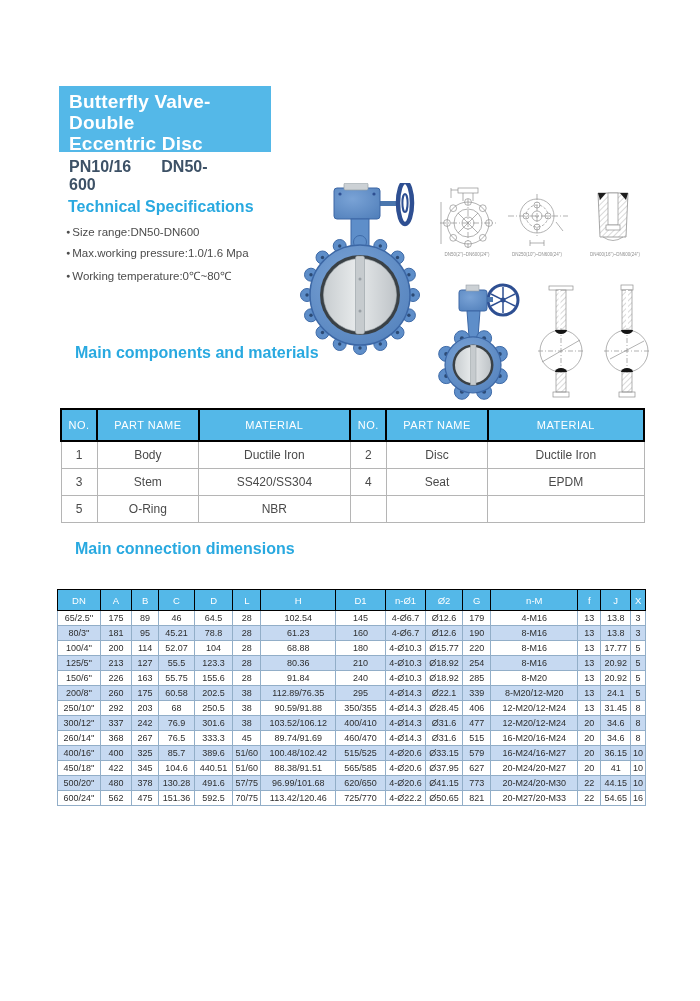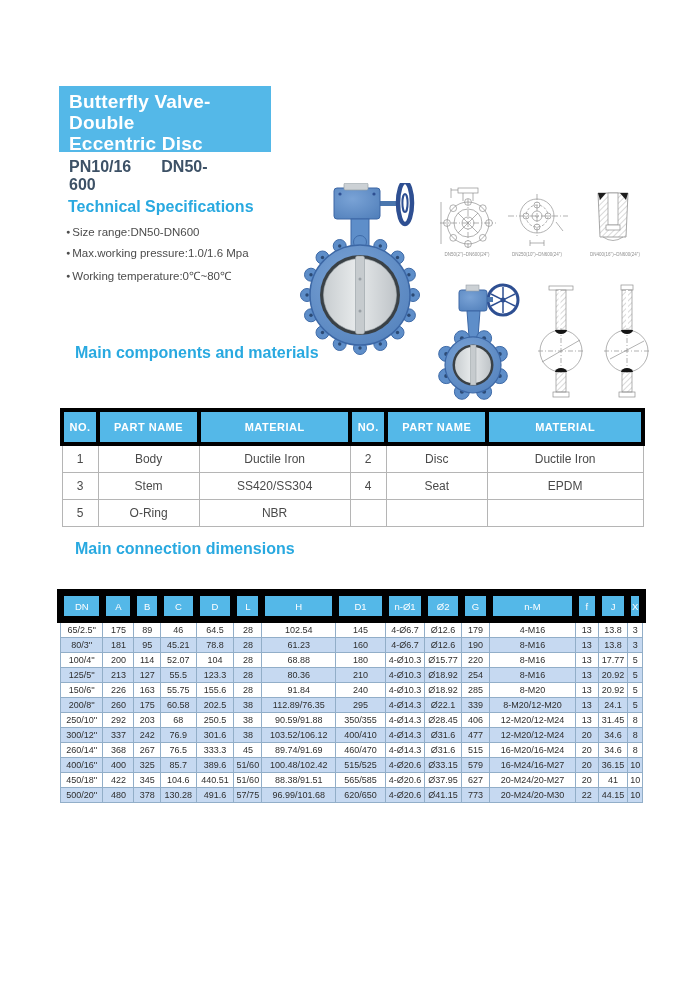--- a/index.html
+++ b/index.html
@@ -37,35 +37,35 @@
   #d4{left:533px;top:283px;}
   #d5{left:599px;top:283px;}
   .cap{position:absolute;top:252px;font-size:4.5px;color:#909090;text-align:center;width:70px;}
   #cap1{left:432px;}#cap2{left:502px;}#cap3{left:580px;}
   
   .comp-table{
     position:absolute;left:60px;top:408px;width:585px;
     border-collapse:collapse;table-layout:fixed;
   }
   .comp-table th{
-    background:#54b8e8;color:#ffffff;font-size:11px;font-weight:bold;
-    height:28px;border:4px solid #000000;letter-spacing:0.5px;
+    background:#54b8e8;color:#ffffff;font-size:11px;font-weight:normal;
+    height:28px;border:2px solid #000000;letter-spacing:0.5px;
   }
   .comp-table td{
     height:24px;border:1px solid #b5b5b5;background:#ffffff;
     font-size:12px;color:#4a4a4a;text-align:center;
   }
   
   .dims-table{
     position:absolute;left:57px;top:589px;width:589px;
     border-collapse:collapse;table-layout:fixed;
   }
   .dims-table th{
     background:#54b8e8;color:#ffffff;font-size:9.5px;font-weight:normal;
-    height:20px;border:7px solid #000000;padding:0;
+    height:20px;border:1px solid #000000;padding:0;
   }
   .dims-table td{
     height:14px;border:1px solid #92aec8;padding:0;
     font-size:9px;color:#2e2e2e;text-align:center;white-space:nowrap;overflow:hidden;
   }
   .dims-table tbody tr:nth-child(even) td{background:#c6d9f1;}
   .dims-table tbody tr:nth-child(odd) td{background:#ffffff;}
 </style>
 </head>
 <body>
@@ -566,16 +566,33 @@
           <td>96.99/101.68</td>
           <td>620/650</td>
           <td>4-Ø20.6</td>
           <td>Ø41.15</td>
           <td>773</td>
           <td>20-M24/20-M30</td>
           <td>22</td>
           <td>44.15</td>
           <td>10</td>
         </tr>
+        <tr>
+          <td>600/24''</td>
+          <td>562</td>
+          <td>475</td>
+          <td>151.36</td>
+          <td>592.5</td>
+          <td>70/75</td>
+          <td>113.42/120.46</td>
+          <td>725/770</td>
+          <td>4-Ø22.2</td>
+          <td>Ø50.65</td>
+          <td>821</td>
+          <td>20-M27/20-M33</td>
+          <td>22</td>
+          <td>54.65</td>
+          <td>16</td>
+        </tr>
       </tbody>
     </table>
 
 </div>
 
 </body></html>

